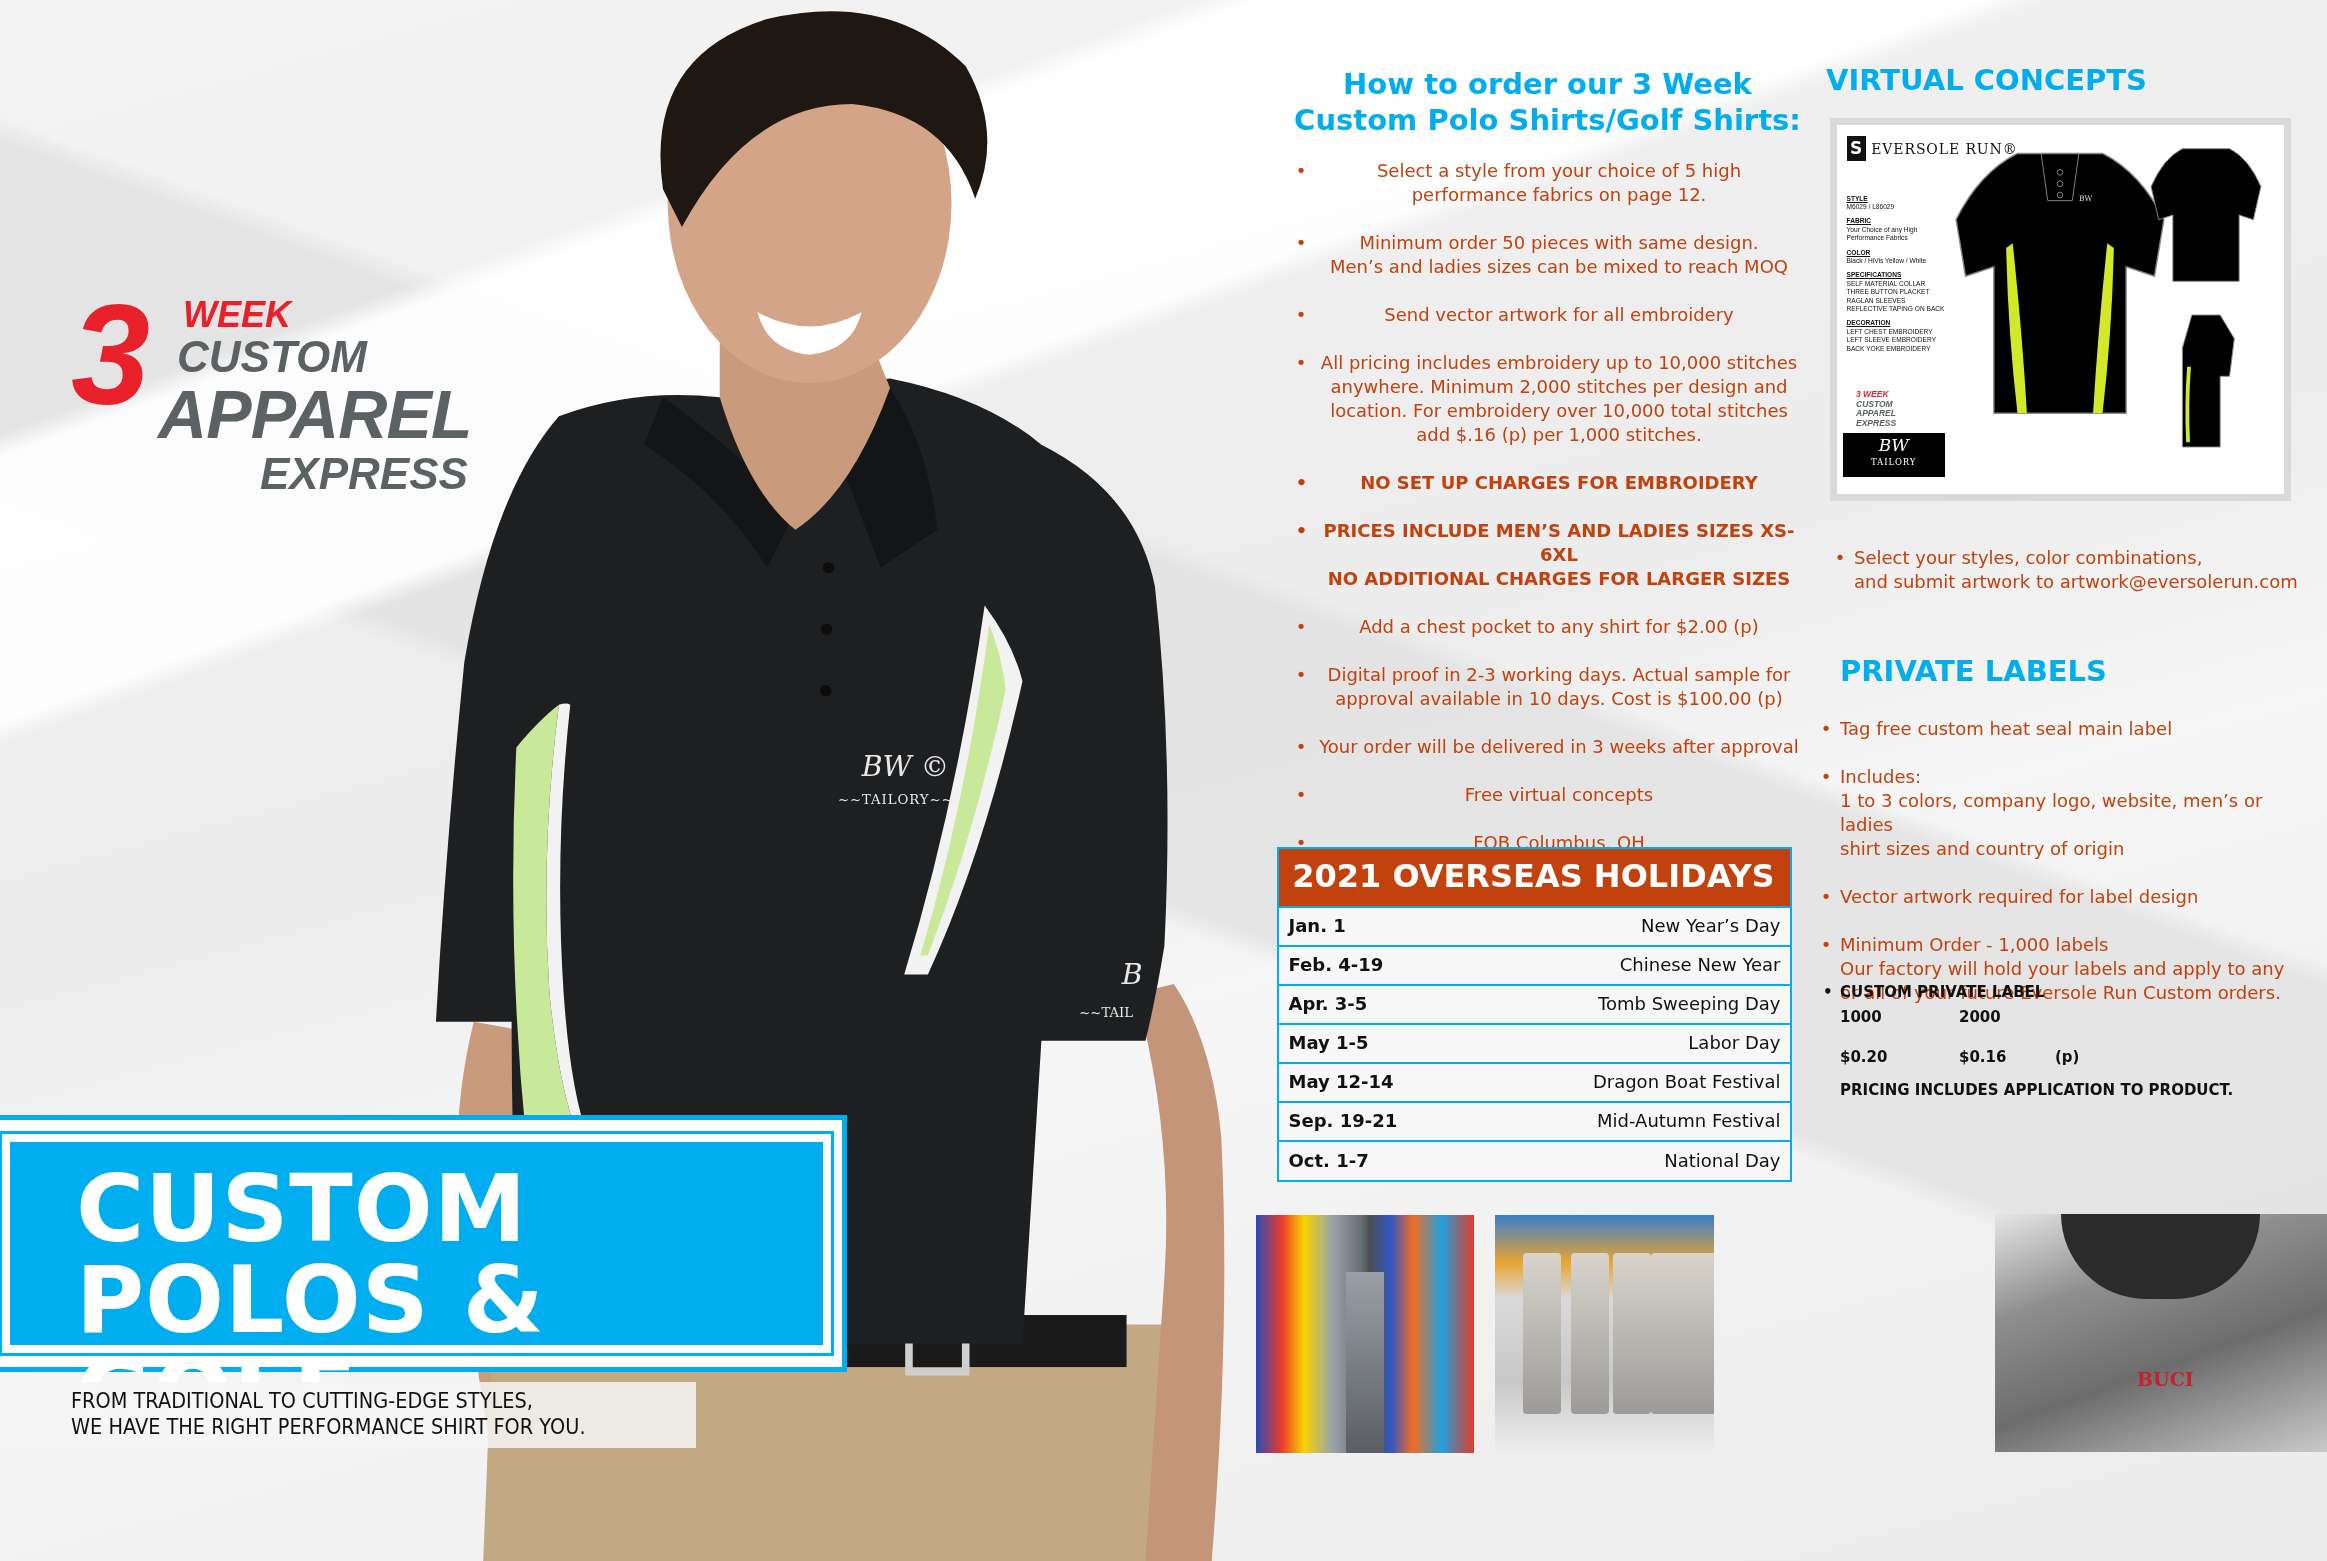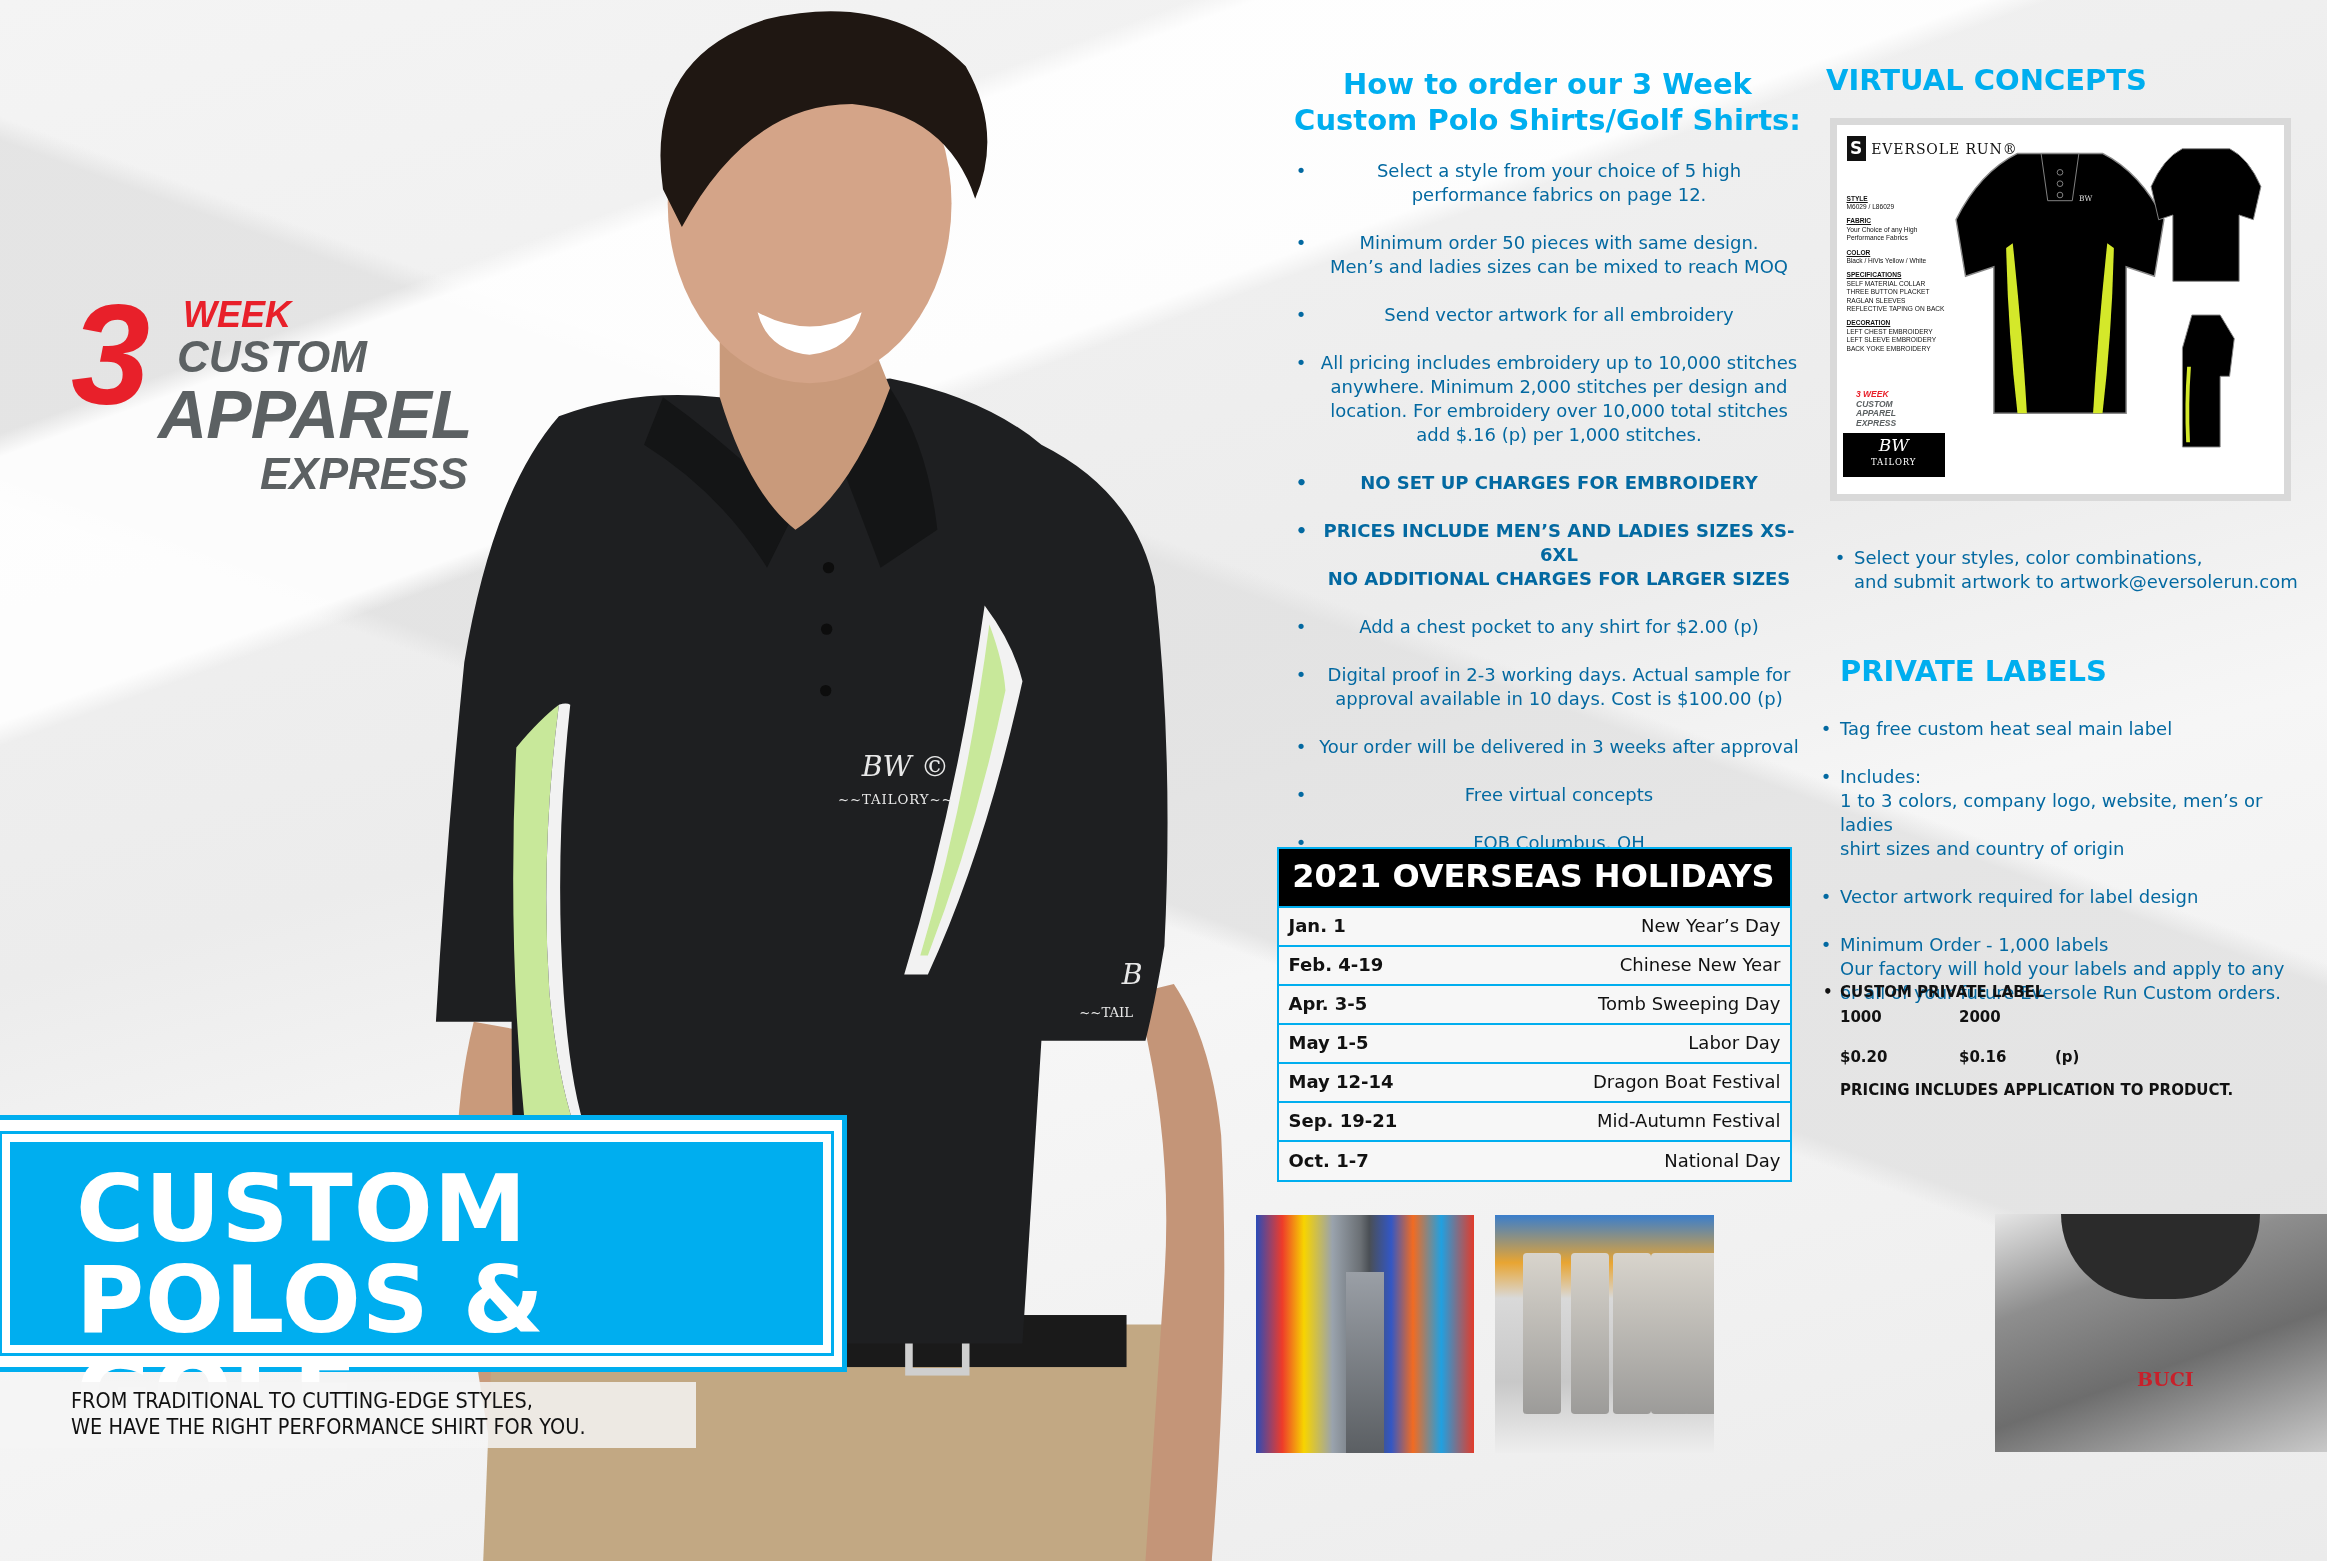--- a/index.html
+++ b/index.html
@@ -37,27 +37,27 @@
   .banner .line1, .banner .line2 { position: absolute; left: 66px; color: #fff; font: bold 93px/1 "DejaVu Sans", sans-serif; letter-spacing: 0.9px; }
   .banner .line1 { top: 21px; }
   .banner .line2 { top: 112px; }
   .tagline { left: 0; top: 1382px; width: 696px; height: 66px; background: rgba(245,245,245,0.85); padding: 5.7px 0 0 71px; }
   .tagline div { font: 21px/26.5px "DejaVu Sans", sans-serif; color: #111; letter-spacing: 0px; transform: scaleX(0.92); transform-origin: left; white-space: nowrap; }
 
   
   .howto { left: 1292px; top: 66px; width: 511px; text-align: center; }
   .h-blue { color: #00aeef; font: bold 29px/36px "DejaVu Sans", sans-serif; }
   .bullets { margin-top: 21px; list-style: none; }
-  .bullets li { position: relative; padding-left: 23px; font: 18px/24px "DejaVu Sans", sans-serif; color: #0369a1; margin-bottom: 24px; white-space: pre-line; }
+  .bullets li { position: relative; padding-left: 23px; font: 18px/24px "DejaVu Sans", sans-serif; color: #c2410c; margin-bottom: 24px; white-space: pre-line; }
   .bullets li::before { content: "•"; position: absolute; left: 3.8px; top: 0; }
   .bullets li.caps { font-weight: bold; }
 
   
   .holidays { left: 1277px; top: 847px; width: 515px; border: 2.8px solid #00aeef; background: #f7f7f7; }
-  .holidays .hd { background: #000000; color: #fff; font: bold 32px/1 "DejaVu Sans", sans-serif; padding: 11.4px 0 13.2px 13.2px; }
+  .holidays .hd { background: #c2410c; color: #fff; font: bold 32px/1 "DejaVu Sans", sans-serif; padding: 11.4px 0 13.2px 13.2px; }
   .holidays table { width: 100%; border-collapse: collapse; }
   .holidays td { border-top: 2.8px solid #00aeef; height: 39px; font: 18px/1 "DejaVu Sans", sans-serif; padding: 0 9.5px; }
   .holidays td.d { font-weight: bold; }
   .holidays td.n { text-align: right; }
 
   
   .vc-title { left: 1826px; top: 62px; }
   .vc-card { left: 1830px; top: 118px; width: 461px; height: 383px; background: #fff; border: 7.6px solid #d9d9d9; }
   .vc-brand { position: absolute; left: 9.5px; top: 11.4px; display: flex; align-items: center; gap: 5.7px; }
   .vc-brand .s { width: 19px; height: 24.6px; background: #111; color: #fff; font: bold 17px/24.6px "DejaVu Sans", sans-serif; text-align: center; }

